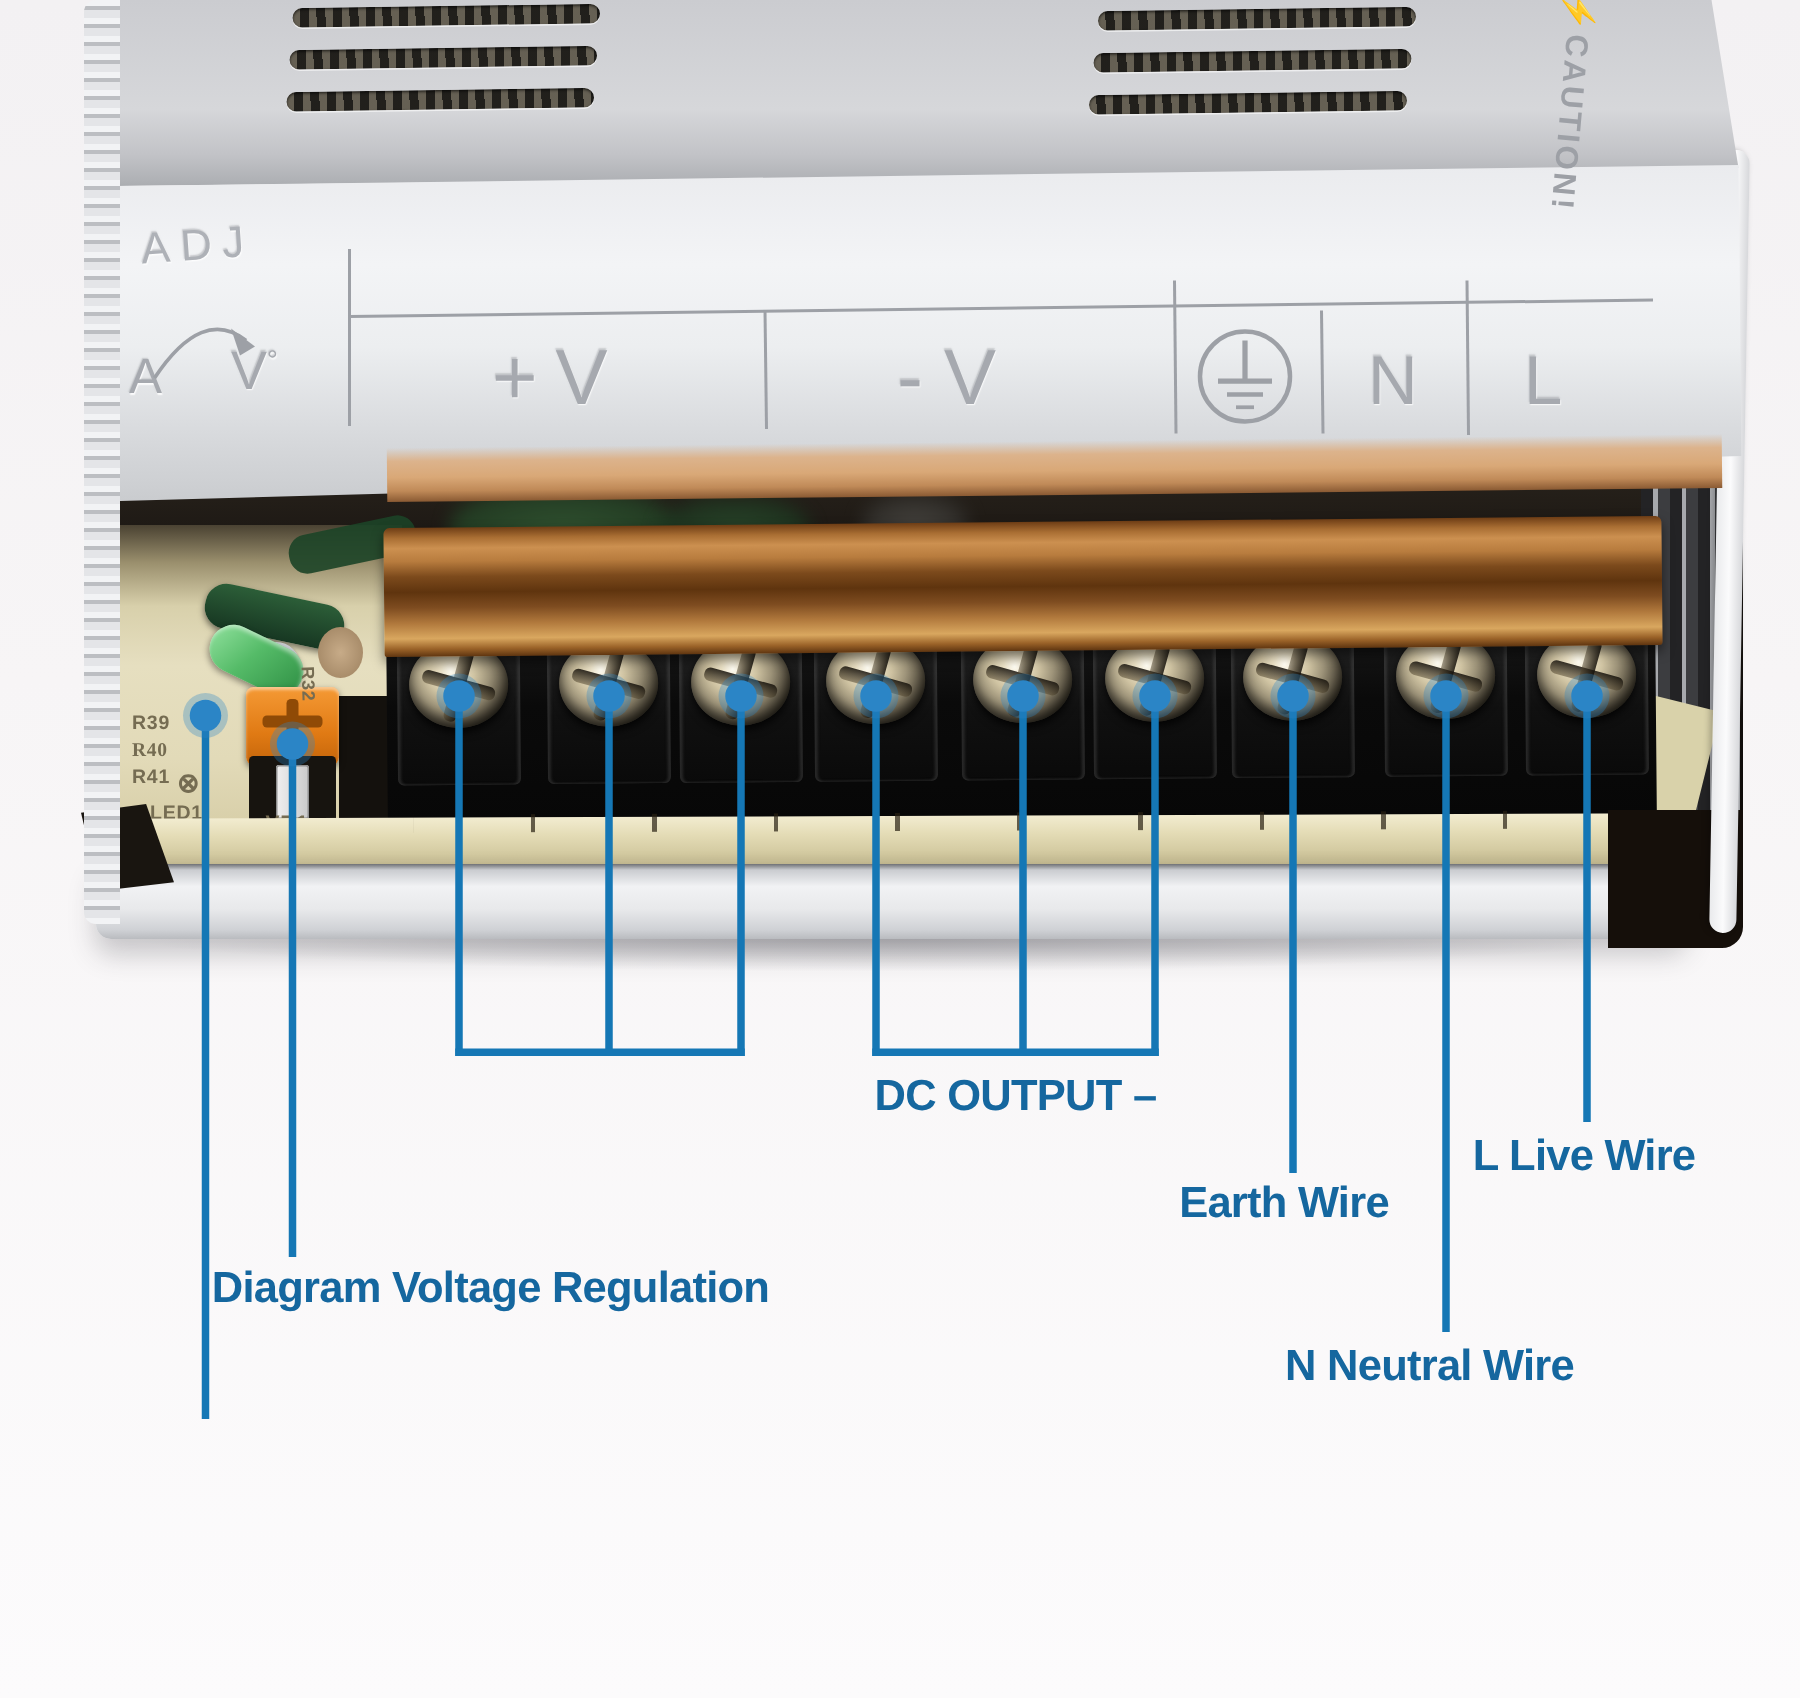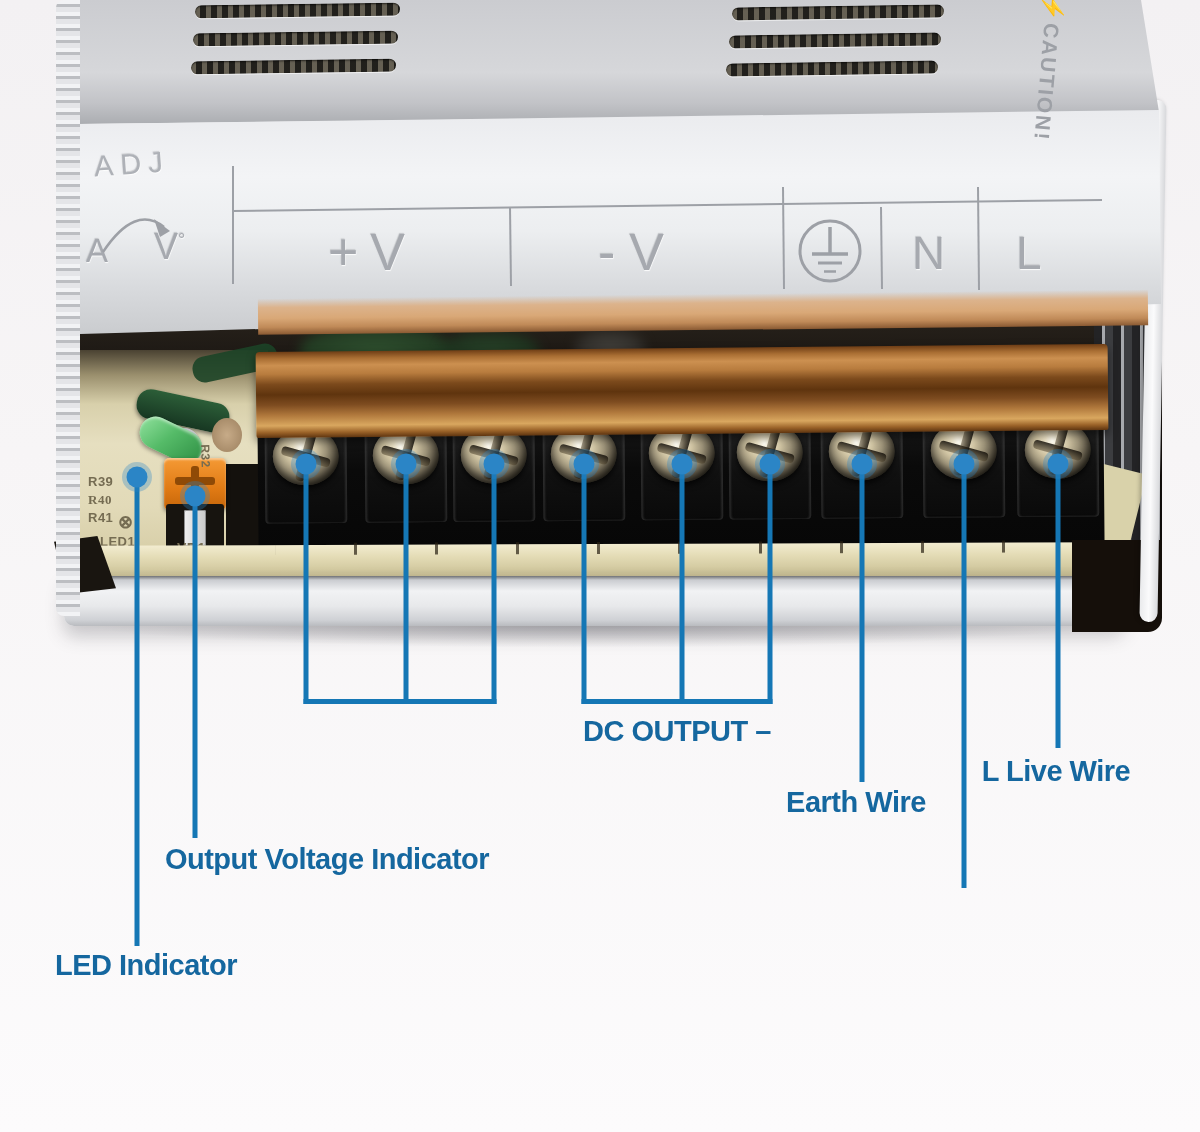--- a/index.html
+++ b/index.html
@@ -285,17 +285,17 @@
         <circle class="ann-dot" cx="1058" cy="464" r="10.5"></circle>
       <circle class="ann-halo" cx="137" cy="477" r="15"></circle>
         <circle class="ann-dot" cx="137" cy="477" r="10.5"></circle>
       <circle class="ann-halo" cx="195" cy="496" r="15"></circle>
         <circle class="ann-dot" cx="195" cy="496" r="10.5"></circle>
     </g>
   </svg>
 
   <div class="lbl" style="left:677px;top:715px;">DC OUTPUT –</div>
   <div class="lbl" style="left:856px;top:786px;">Earth Wire</div>
+  <div class="lbl" style="left:953px;top:895px;">N Neutral Wire</div>
   <div class="lbl" style="left:1056px;top:755px;">L Live Wire</div>
-  <div class="lbl" style="left:327px;top:843px;">Output Voltage Indicator</div>
-  <div class="lbl" style="left:146px;top:949px;">LED Indicator</div>
+  <div class="lbl" style="left:327px;top:843px;">Diagram Voltage Regulation</div>
 
 </div>
 
 </body></html>

